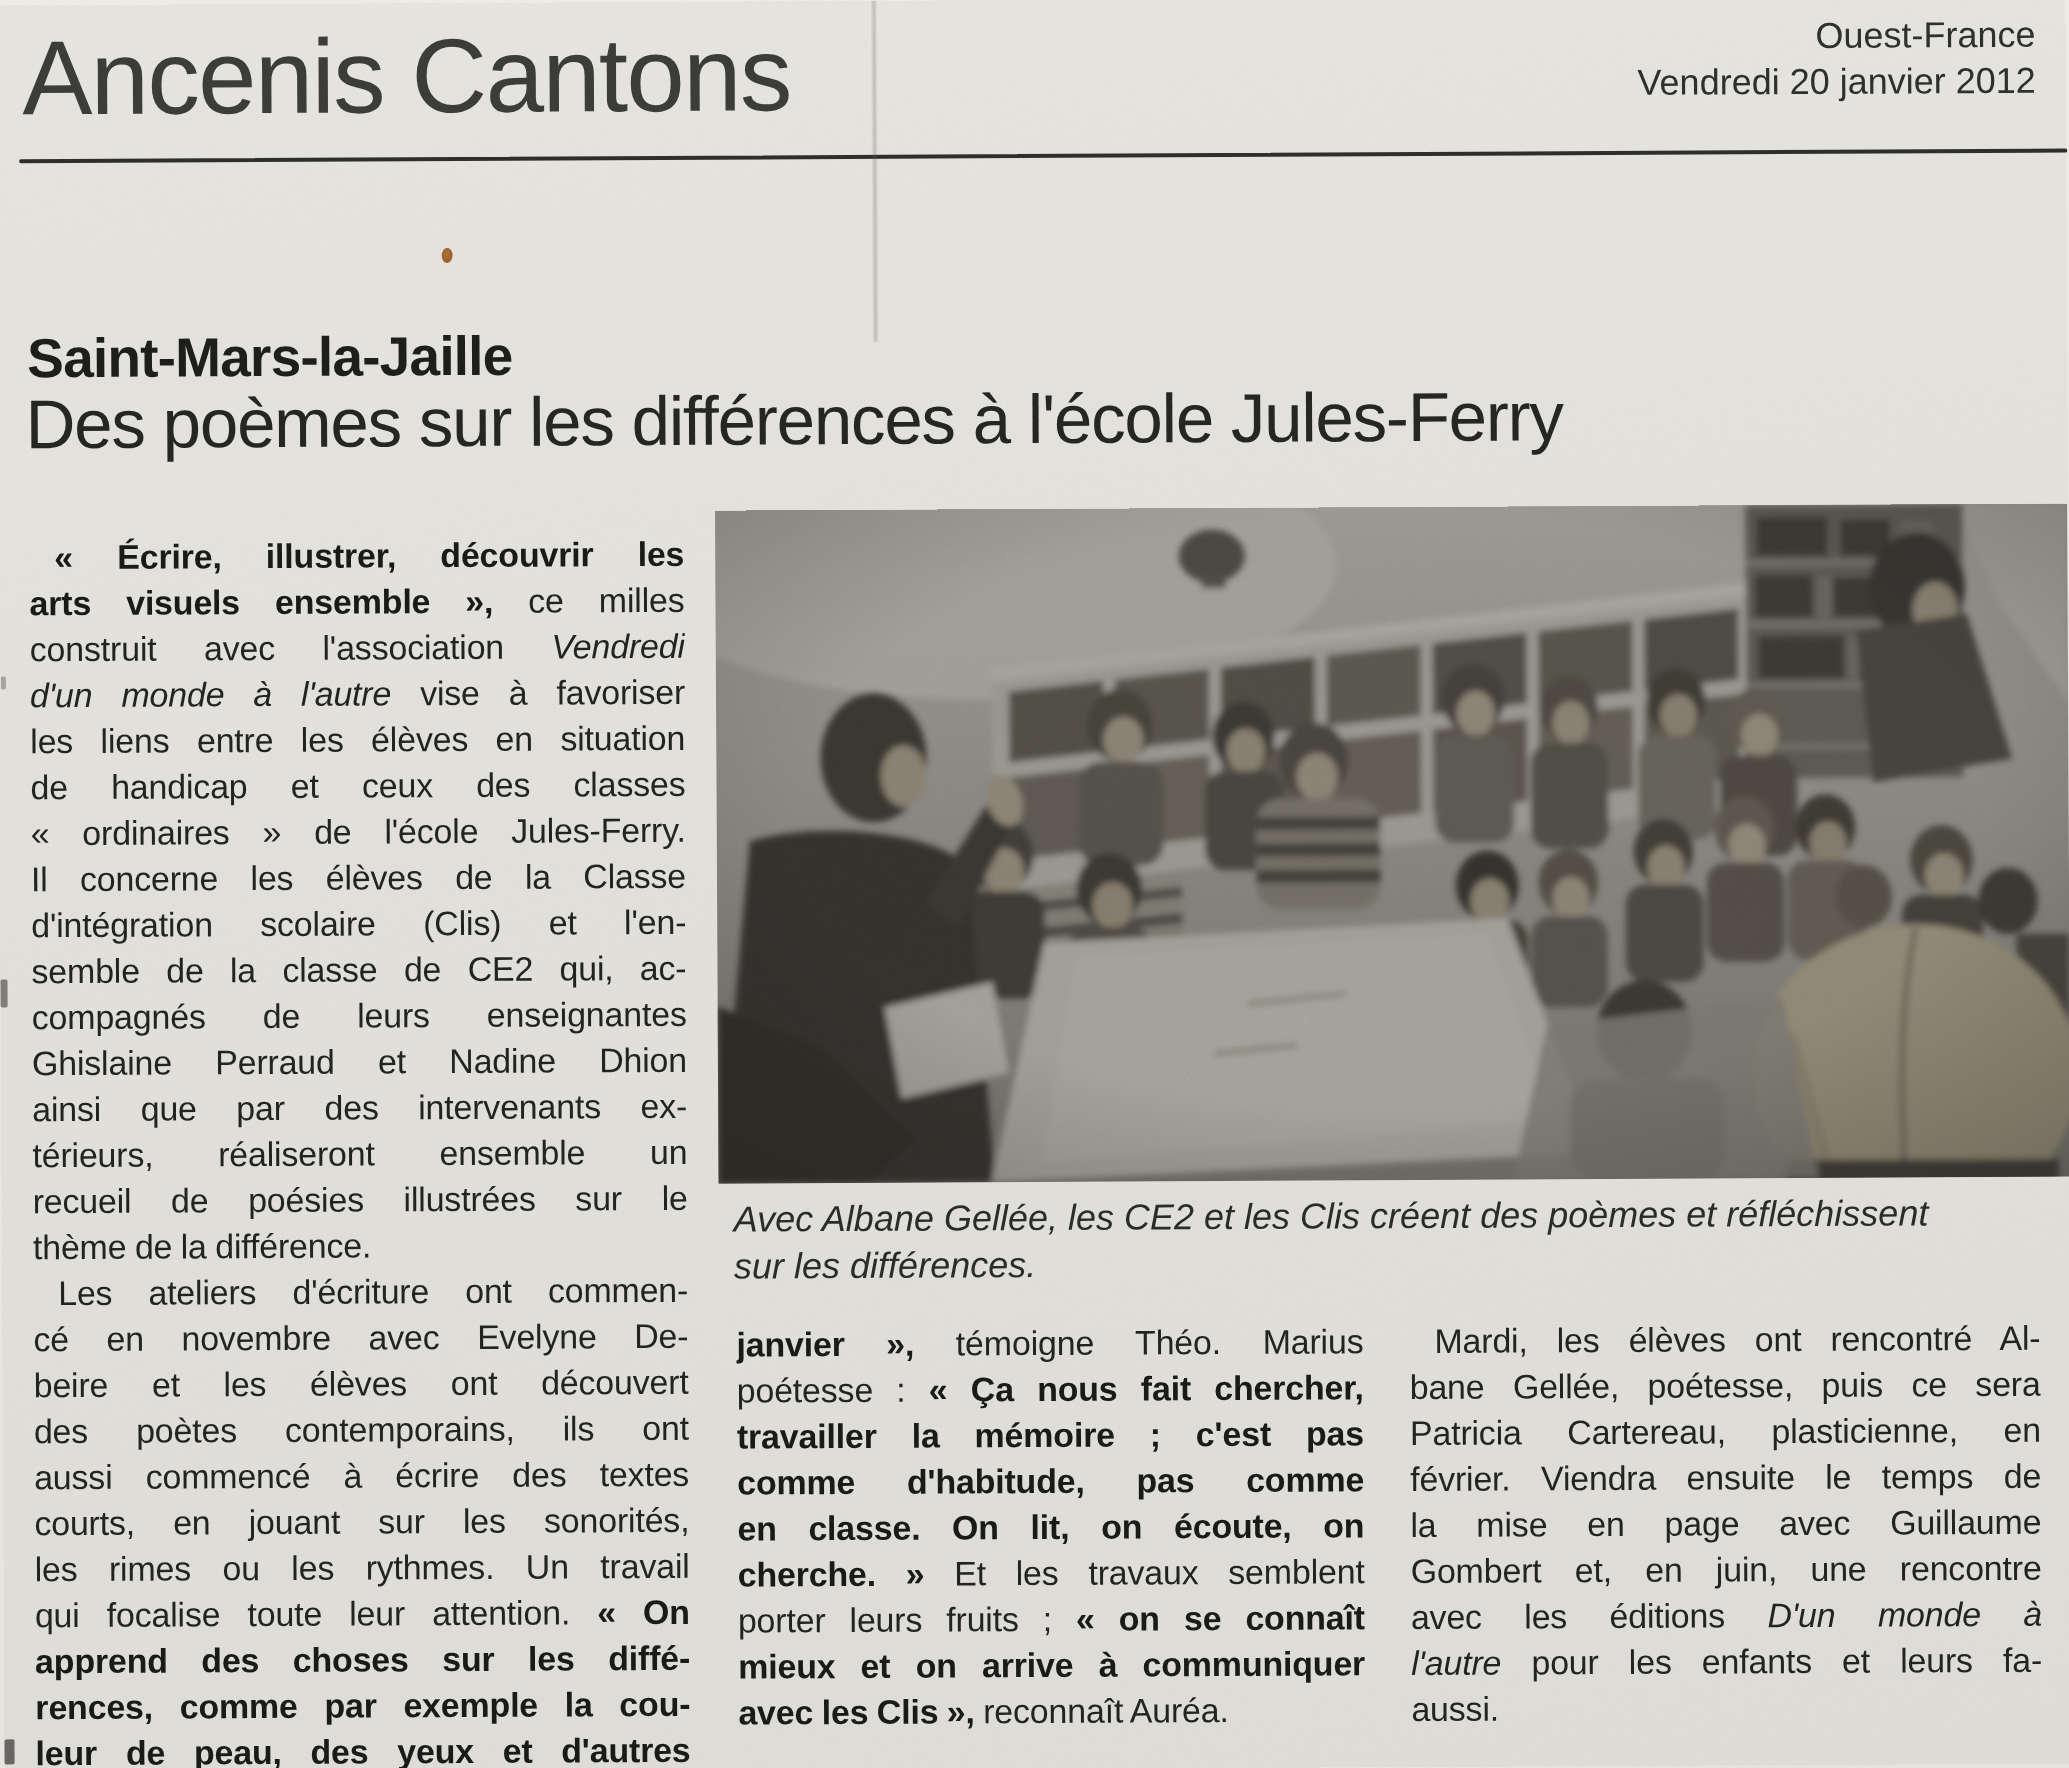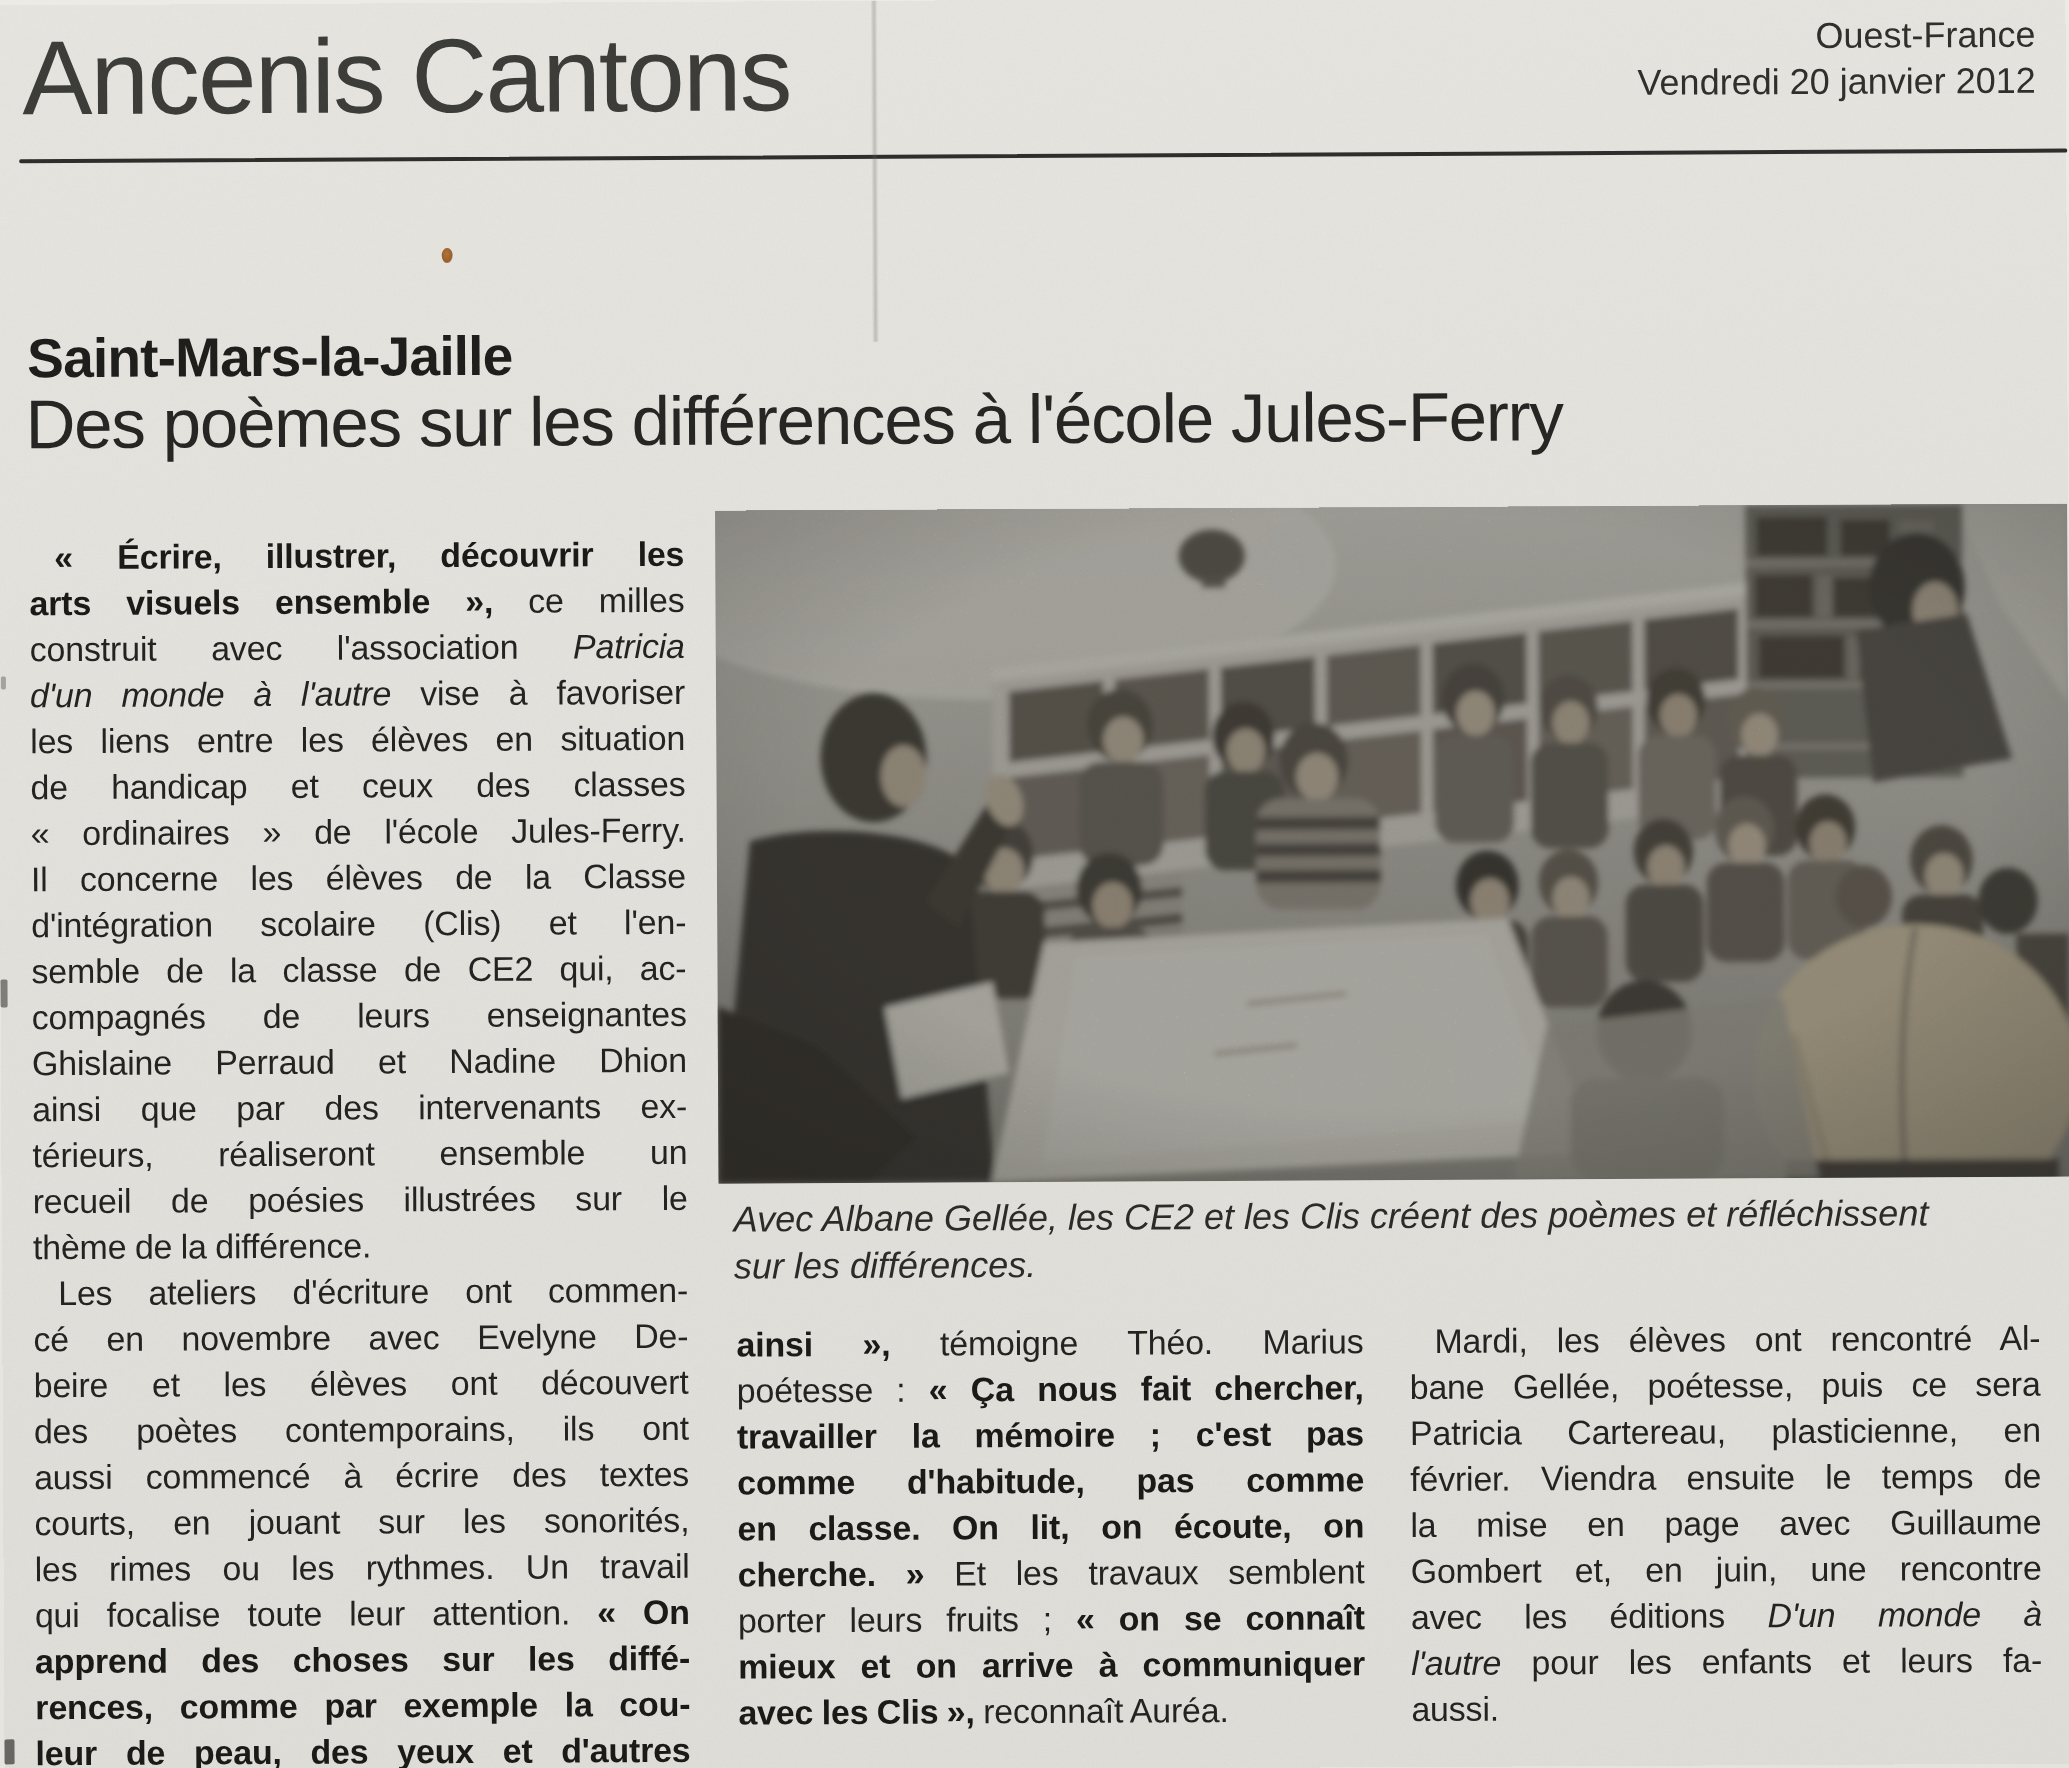--- a/index.html
+++ b/index.html
@@ -63,21 +63,21 @@
     </div>
 
     <div class="abs rule"></div>
 
     <div class="abs section-heading">Saint-Mars-la-Jaille</div>
     <div class="abs headline">Des poèmes sur les différences à l'école Jules-Ferry</div>
 
     <div class="col col1">
         <div class="ln ind"><span class="b">« Écrire, illustrer, découvrir les</span></div>
         <div class="ln"><span class="b">arts visuels ensemble »,</span><span> ce milles</span></div>
-        <div class="ln"><span>construit avec l'association </span><span class="i">Patricia</span></div>
+        <div class="ln"><span>construit avec l'association </span><span class="i">Vendredi</span></div>
         <div class="ln"><span class="i">d'un monde à l'autre</span><span> vise à favoriser</span></div>
         <div class="ln"><span>les liens entre les élèves en situation</span></div>
         <div class="ln"><span>de handicap et ceux des classes</span></div>
         <div class="ln"><span>« ordinaires » de l'école Jules-Ferry.</span></div>
         <div class="ln"><span>Il concerne les élèves de la Classe</span></div>
         <div class="ln"><span>d'intégration scolaire (Clis) et l'en-</span></div>
         <div class="ln"><span>semble de la classe de CE2 qui, ac-</span></div>
         <div class="ln"><span>compagnés de leurs enseignantes</span></div>
         <div class="ln"><span>Ghislaine Perraud et Nadine Dhion</span></div>
         <div class="ln"><span>ainsi que par des intervenants ex-</span></div>
@@ -263,21 +263,21 @@
         <rect width="1634" height="814" fill="url(#vig)"></rect>
       </svg>
     </div>
 
     <div class="abs caption">
       <div>Avec Albane Gellée, les CE2 et les Clis créent des poèmes et réfléchissent</div>
       <div>sur les différences.</div>
     </div>
 
     <div class="col col2">
-        <div class="ln"><span class="b">ainsi »,</span><span> témoigne Théo. Marius</span></div>
+        <div class="ln"><span class="b">janvier »,</span><span> témoigne Théo. Marius</span></div>
         <div class="ln"><span>poétesse : </span><span class="b">« Ça nous fait chercher,</span></div>
         <div class="ln"><span class="b">travailler la mémoire ; c'est pas</span></div>
         <div class="ln"><span class="b">comme d'habitude, pas comme</span></div>
         <div class="ln"><span class="b">en classe. On lit, on écoute, on</span></div>
         <div class="ln"><span class="b">cherche. »</span><span> Et les travaux semblent</span></div>
         <div class="ln"><span>porter leurs fruits ; </span><span class="b">« on se connaît</span></div>
         <div class="ln"><span class="b">mieux et on arrive à communiquer</span></div>
         <div class="ln end"><span class="b">avec les Clis »,</span><span> reconnaît Auréa.</span></div>
       </div>
     <div class="col col3">

